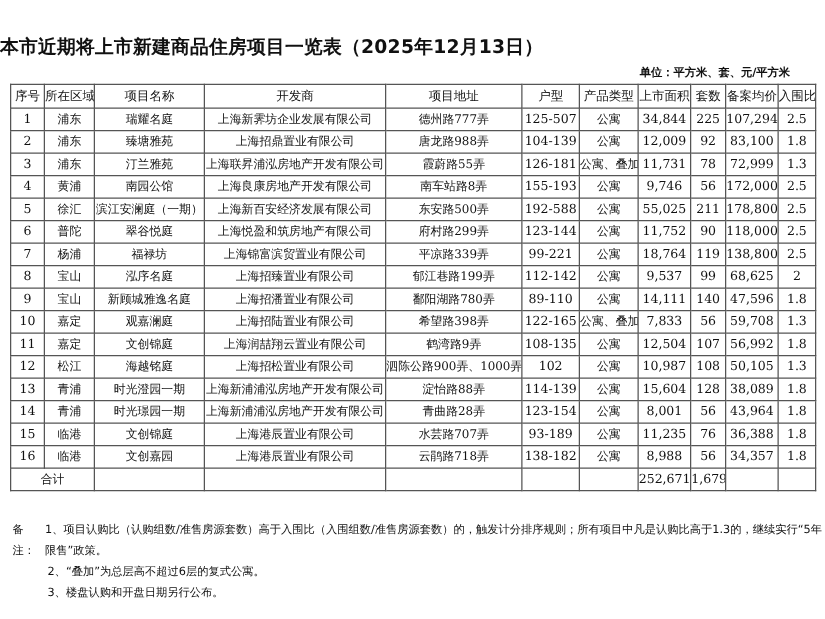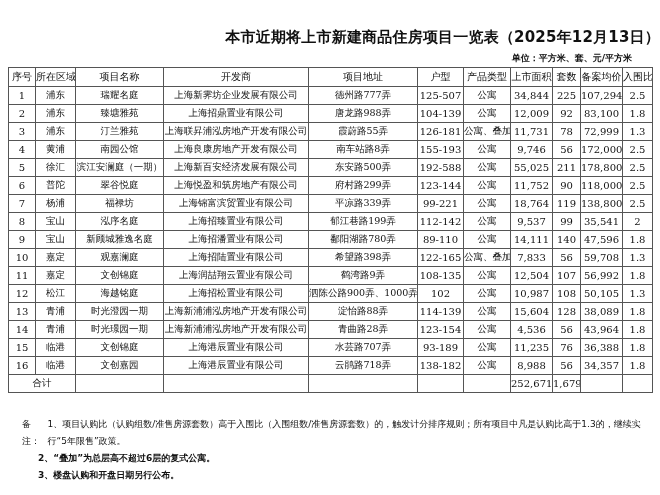--- a/index.html
+++ b/index.html
@@ -2,44 +2,44 @@
 <html><head>
 <meta charset="utf-8">
 <style>
   html, body { margin: 0; padding: 0; }
   body {
     width: 660px; height: 495px; background: #ffffff; color: #111;
     font-family: "DejaVu Sans", "Liberation Sans", sans-serif;
     position: relative; overflow: hidden;
   }
   .title {
-    position: absolute; top: 28px; left: 0; width: 660px; text-align: right;
+    position: absolute; top: 28px; left: 0; width: 660px; text-align: left;
     font-size: 15px; font-weight: bold; letter-spacing: 0.2px;
   }
   .unit {
     position: absolute; top: 52px; right: 28px; font-size: 9px; font-weight: bold;
   }
   table.main {
     position: absolute; top: 67px; left: 8px; width: 644px;
     border-collapse: collapse; table-layout: fixed; font-size: 9.5px;
     border: 1.5px solid #333;
   }
   table.main th, table.main td {
     border: 1px solid #555; text-align: center; padding: 0; height: 17px;
     white-space: nowrap; overflow: hidden; font-weight: normal;
     font-family: "DejaVu Serif", "Liberation Serif", serif;
   }
   table.main th { height: 18px; font-size: 10px; }
   .num { font-family: "Liberation Serif", "DejaVu Serif", serif; font-size: 10px; }
   .notes {
     position: absolute; top: 416px; left: 10px; font-size: 9px; line-height: 17px;
   }
-  .notes .row { display: flex; margin-left: 12px; }
+  .notes .row { display: flex; }
   .notes .lbl { width: 28px; }
-  .notes .indent { padding-left: 28px; font-weight: bold; }
+  .notes .indent { padding-left: 28px; }
 </style>
 </head>
 <body>
 
 <div class="title">本市近期将上市新建商品住房项目一览表（2025年12月13日）</div>
 <div class="unit">单位：平方米、套、元/平方米</div>
 
 <table class="main">
   <colgroup>
     <col style="width:27px">
@@ -164,21 +164,21 @@
       <tr>
         <td class="num">8</td>
         <td>宝山</td>
         <td>泓序名庭</td>
         <td>上海招臻置业有限公司</td>
         <td>郁江巷路199弄</td>
         <td class="num">112-142</td>
         <td>公寓</td>
         <td class="num">9,537</td>
         <td class="num">99</td>
-        <td class="num">35,541</td>
+        <td class="num">68,625</td>
         <td class="num">2</td>
       </tr>
       <tr>
         <td class="num">9</td>
         <td>宝山</td>
         <td>新顾城雅逸名庭</td>
         <td>上海招潘置业有限公司</td>
         <td>鄱阳湖路780弄</td>
         <td class="num">89-110</td>
         <td>公寓</td>
@@ -240,21 +240,21 @@
         <td class="num">1.8</td>
       </tr>
       <tr>
         <td class="num">14</td>
         <td>青浦</td>
         <td>时光璟园一期</td>
         <td>上海新浦浦泓房地产开发有限公司</td>
         <td>青曲路28弄</td>
         <td class="num">123-154</td>
         <td>公寓</td>
-        <td class="num">4,536</td>
+        <td class="num">8,001</td>
         <td class="num">56</td>
         <td class="num">43,964</td>
         <td class="num">1.8</td>
       </tr>
       <tr>
         <td class="num">15</td>
         <td>临港</td>
         <td>文创锦庭</td>
         <td>上海港辰置业有限公司</td>
         <td>水芸路707弄</td>

